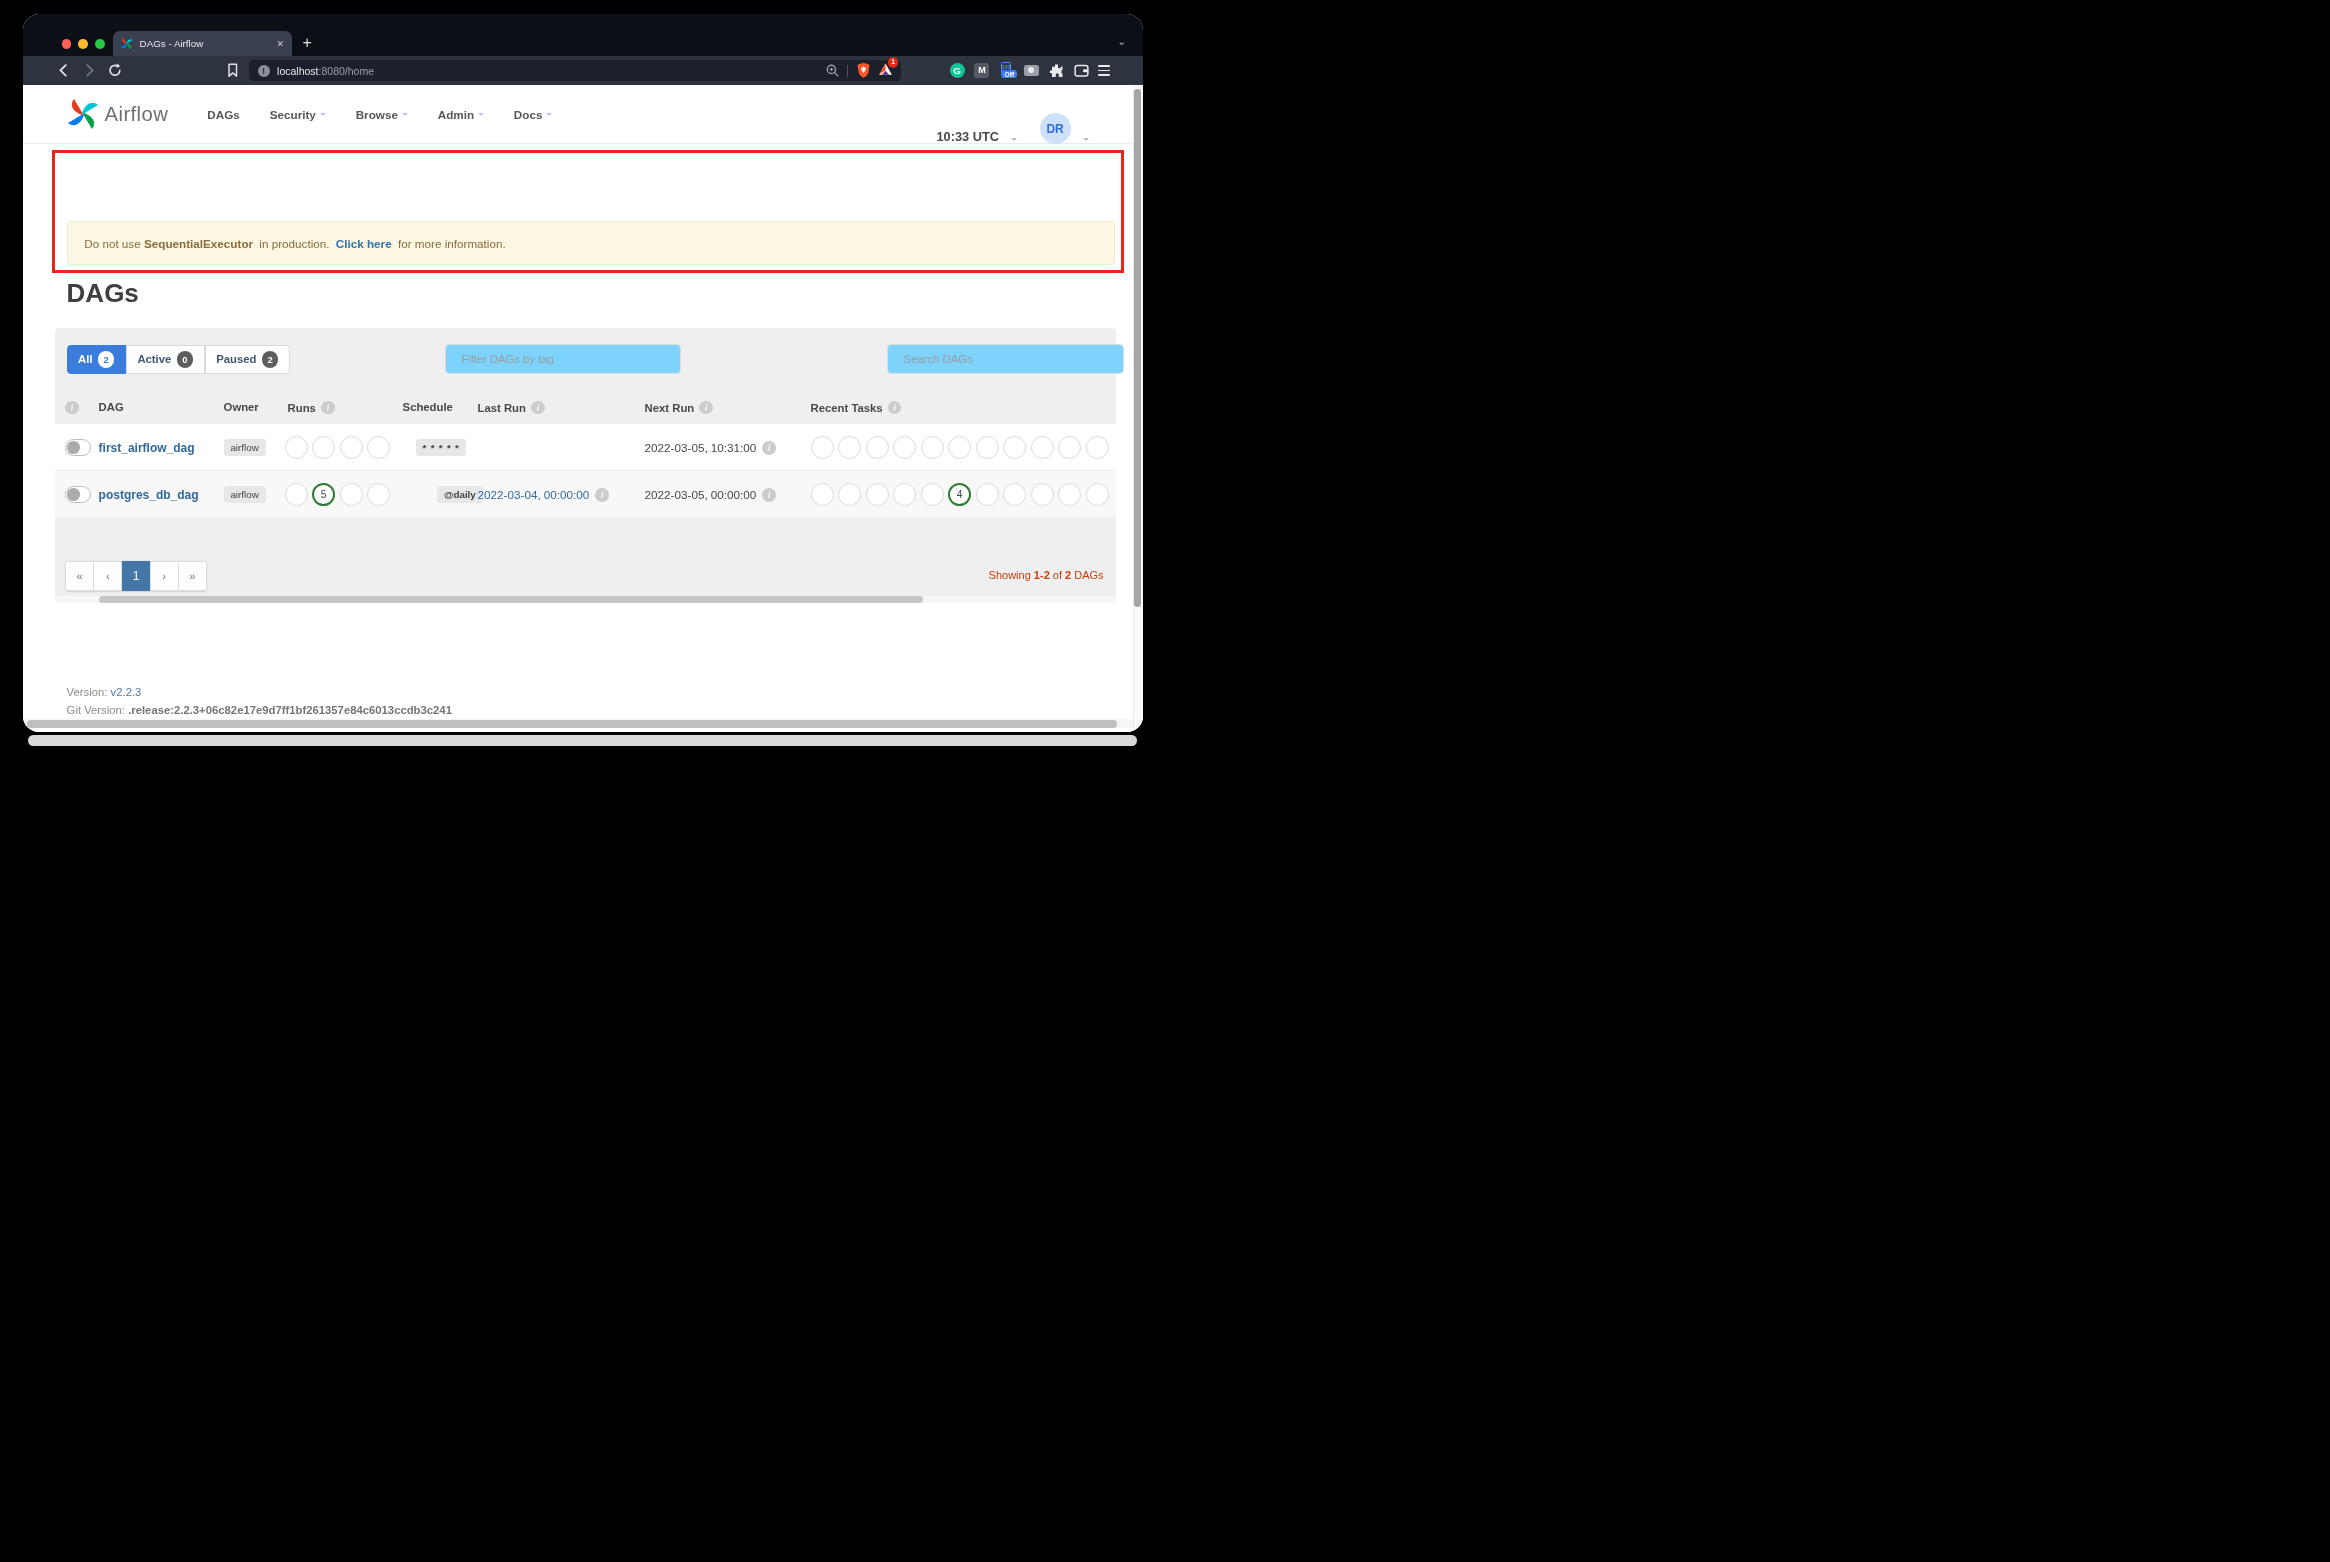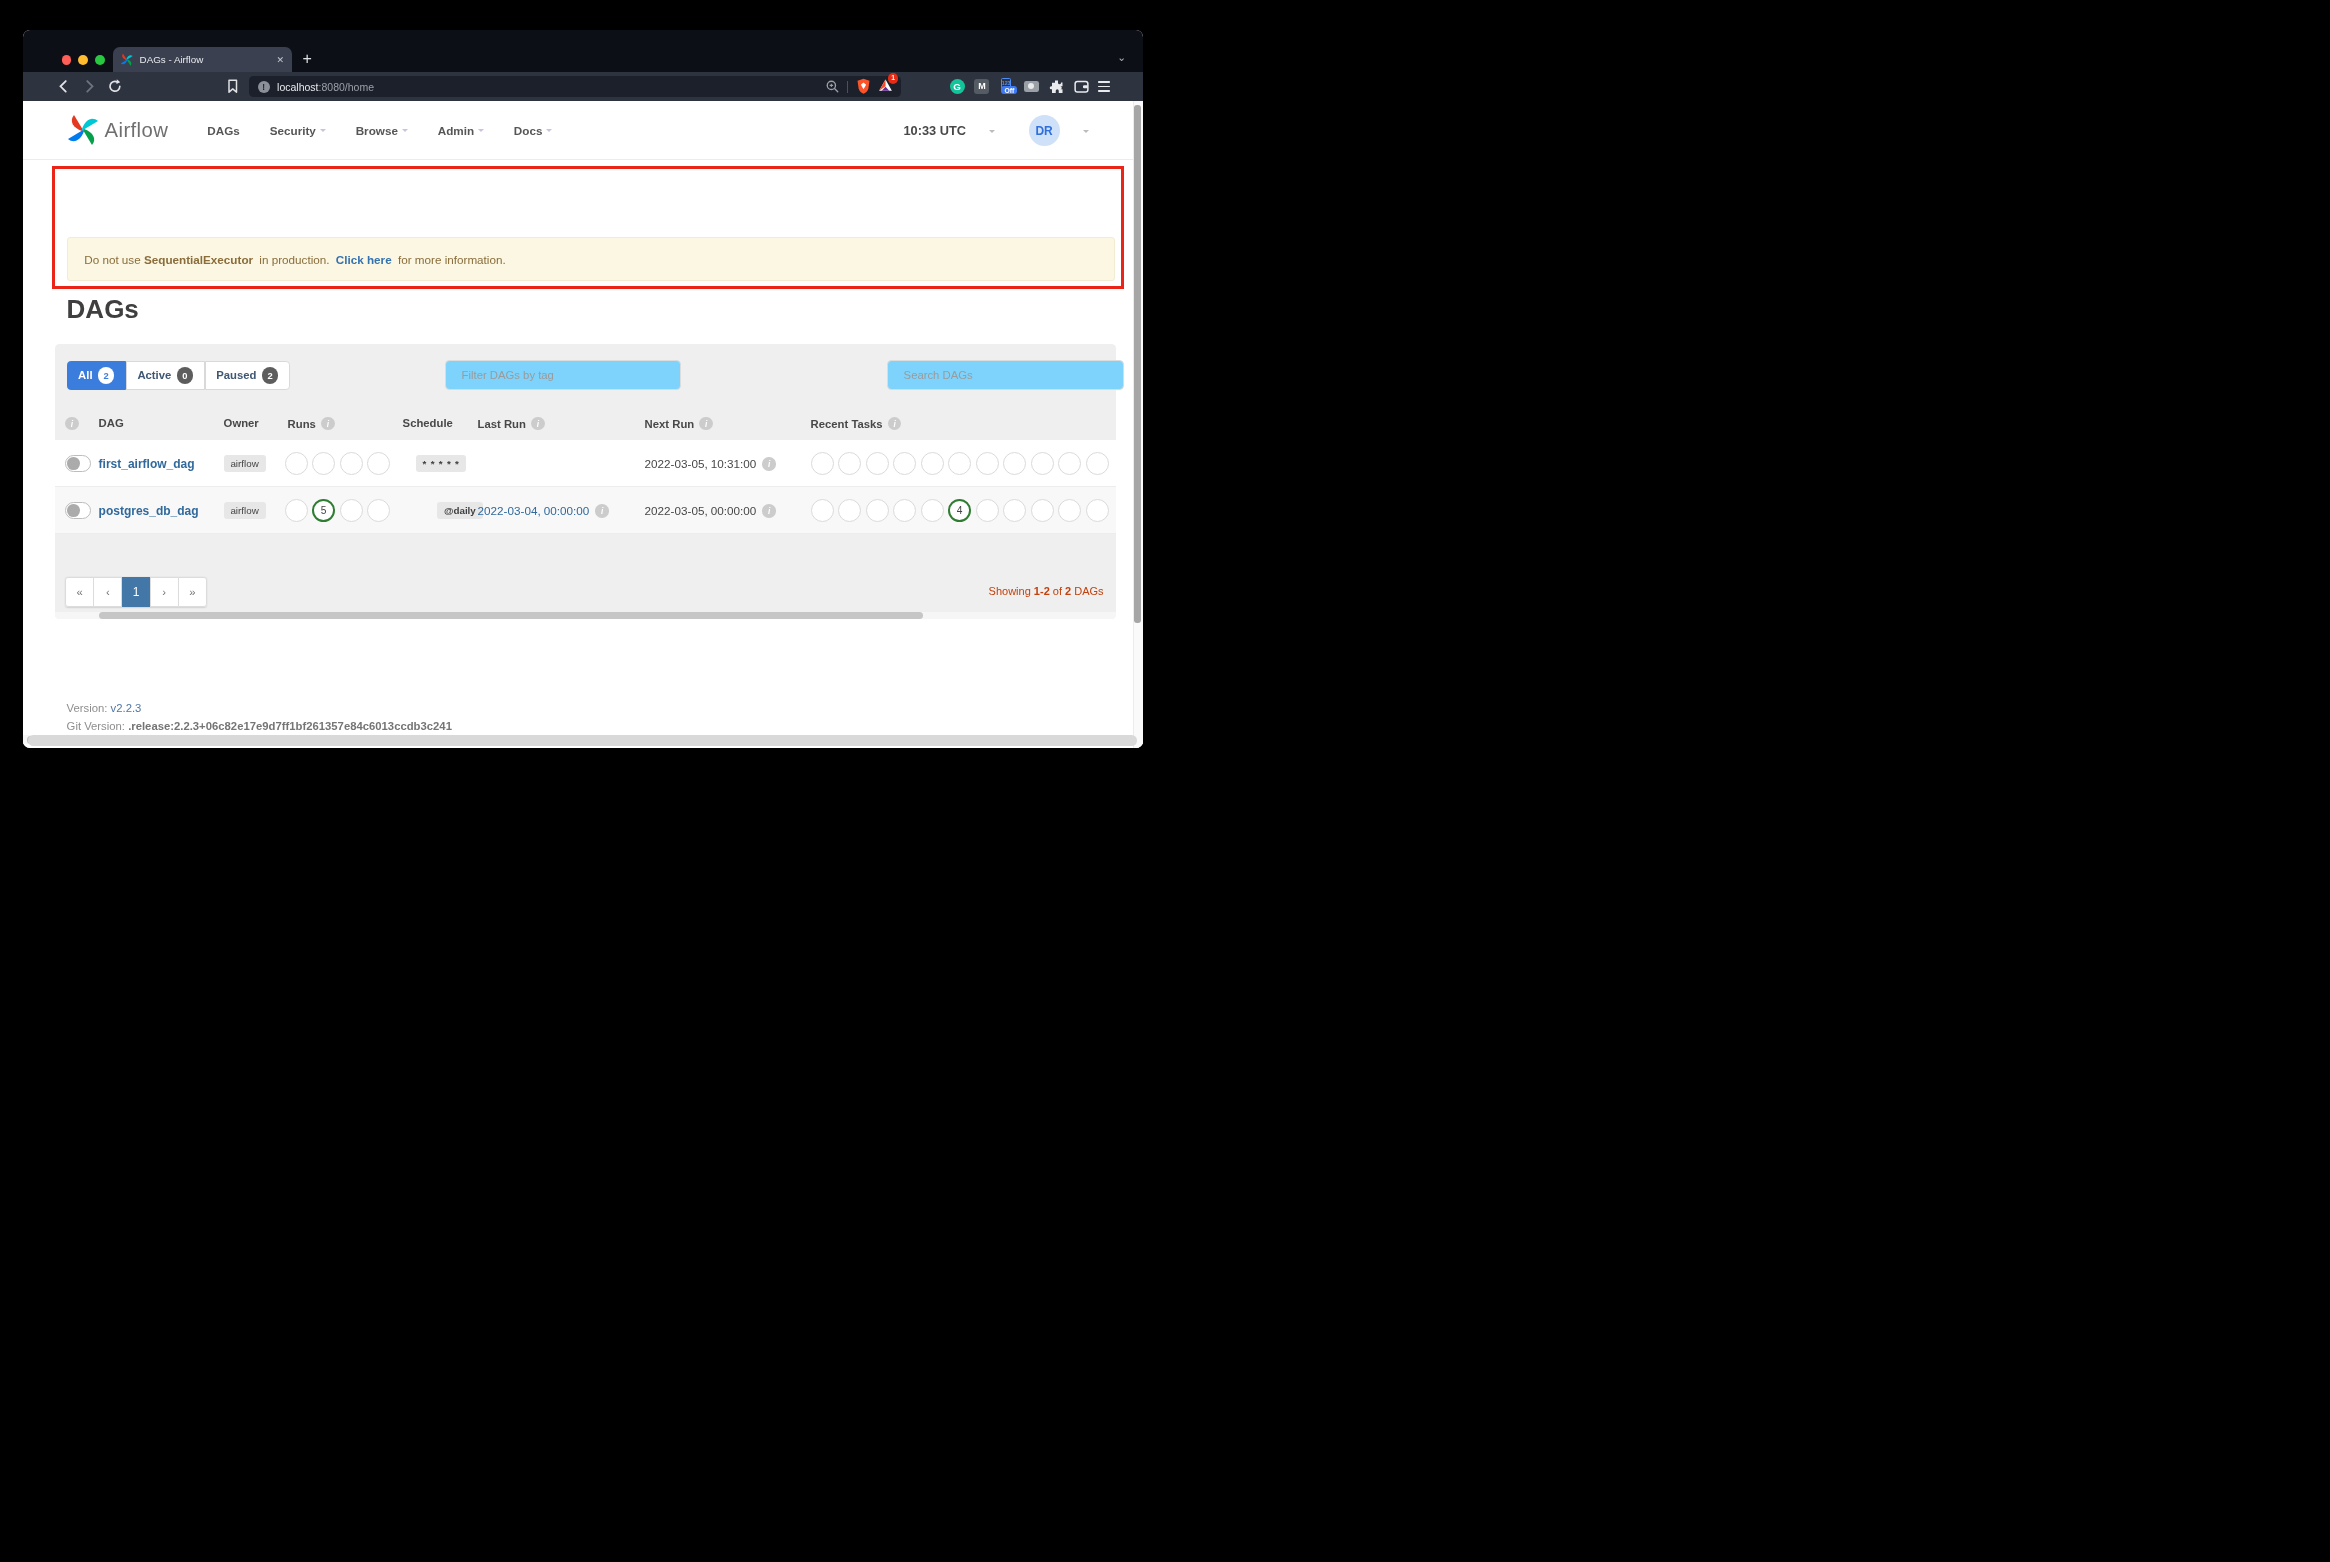--- a/index.html
+++ b/index.html
@@ -1,21 +1,21 @@
 <!DOCTYPE html>
 <html style="font-size:12px"><head>
 <meta charset="utf-8">
 <style>
   * { margin:0; padding:0; box-sizing:border-box; }
   body { background:#000; font-family:"Liberation Sans", sans-serif; }
   #page { position:relative; width:1165px; height:781px; background:#000; overflow:hidden; }
 
   
   .window { position:absolute; left:22.6px; top:14.3px; width:1120px; height:718px;
-            border-radius:7px; overflow:hidden; background:#fff; box-shadow:0 9px 30px rgba(0,0,0,.7);margin-top:16px; }
+            border-radius:16px; overflow:hidden; background:#fff; box-shadow:0 9px 30px rgba(0,0,0,.7); }
   .tabbar { position:relative; height:42px; background:#0d0f16; }
   .traffic { position:absolute; left:39px; top:25px; display:flex; gap:6.8px; }
   .light { width:9.8px; height:9.8px; border-radius:50%; }
   .light.red{background:#ff5f57}.light.yellow{background:#febc2e}.light.green{background:#28c840}
   .tab { position:absolute; left:90px; top:16.6px; width:179px; height:25.6px; background:#3a4050;
          border-radius:6.8px 6.8px 0 0; display:flex; align-items:center; padding:0 7.5px; gap:6px; }
   .tab-title { color:#e8eaee; font-size:9.8px; flex:1; white-space:nowrap; overflow:hidden; }
   .tab-close { color:#c3c7cf; font-size:9px; cursor:default; }
   .newtab { position:absolute; left:280px; top:19.6px; color:#dfe1e5; font-size:16px; font-weight:300; }
   .tabsearch { position:absolute; right:16.6px; top:21px; color:#aeb2bb; font-size:10.5px; }
@@ -52,21 +52,21 @@
   
   .viewport { position:relative; height:647px; background:#fff; overflow:hidden; }
 
   .af-navbar { position:absolute; left:0; top:0; width:100%; height:59px; background:#fff;
                display:flex; align-items:center; padding-left:44px; border-bottom:0.8px solid #ececec; }
   .brand-txt { font-size:20.3px; color:#6f6f6f; margin-left:6px; letter-spacing:0.4px; }
   .af-nav { display:flex; gap:30px; margin-left:39px; }
   .af-link { display:flex; align-items:center; gap:3.8px; font-size:11.7px; font-weight:bold; color:#565656; cursor:pointer; }
   .caret-lav { width:0;height:0;border:3px solid transparent;border-top:3.8px solid #cdc0e0; margin-top:3.8px; }
   .caret-gray { width:0;height:0;border:3px solid transparent;border-top:3.8px solid #bcbcbc; margin-top:3.8px; }
-  .af-right { position:absolute; right:54px; top:0; height:59px; display:flex; align-items:center; gap:23px; }
+  .af-right { position:absolute; right:54px; top:0; height:59px; display:flex; align-items:flex-end; gap:12px; }
   .clock { font-size:12.8px; font-weight:bold; color:#484848; }
   .avatar { width:31px; height:31px; border-radius:50%; background:#cfe1f8; color:#2f6fdb; font-weight:bold;
             font-size:12px; display:flex; align-items:center; justify-content:center; margin-left:10.5px; }
 
   .alert { position:absolute; left:44px; width:1048px; height:44px; background:#fbf7e2;
            border:0.8px solid #f2ecd2; border-radius:3px; display:flex; align-items:center;
            padding:0 16.6px; font-size:11.7px; color:#8a6d3b; }
   .alert b { margin:0 3px 0 0; }
   .alert a { color:#3572b0; font-weight:bold; text-decoration:none; margin:0 3px; cursor:pointer; }
   .annotation { position:absolute; left:29px; top:65px; width:1072px; height:123px;

